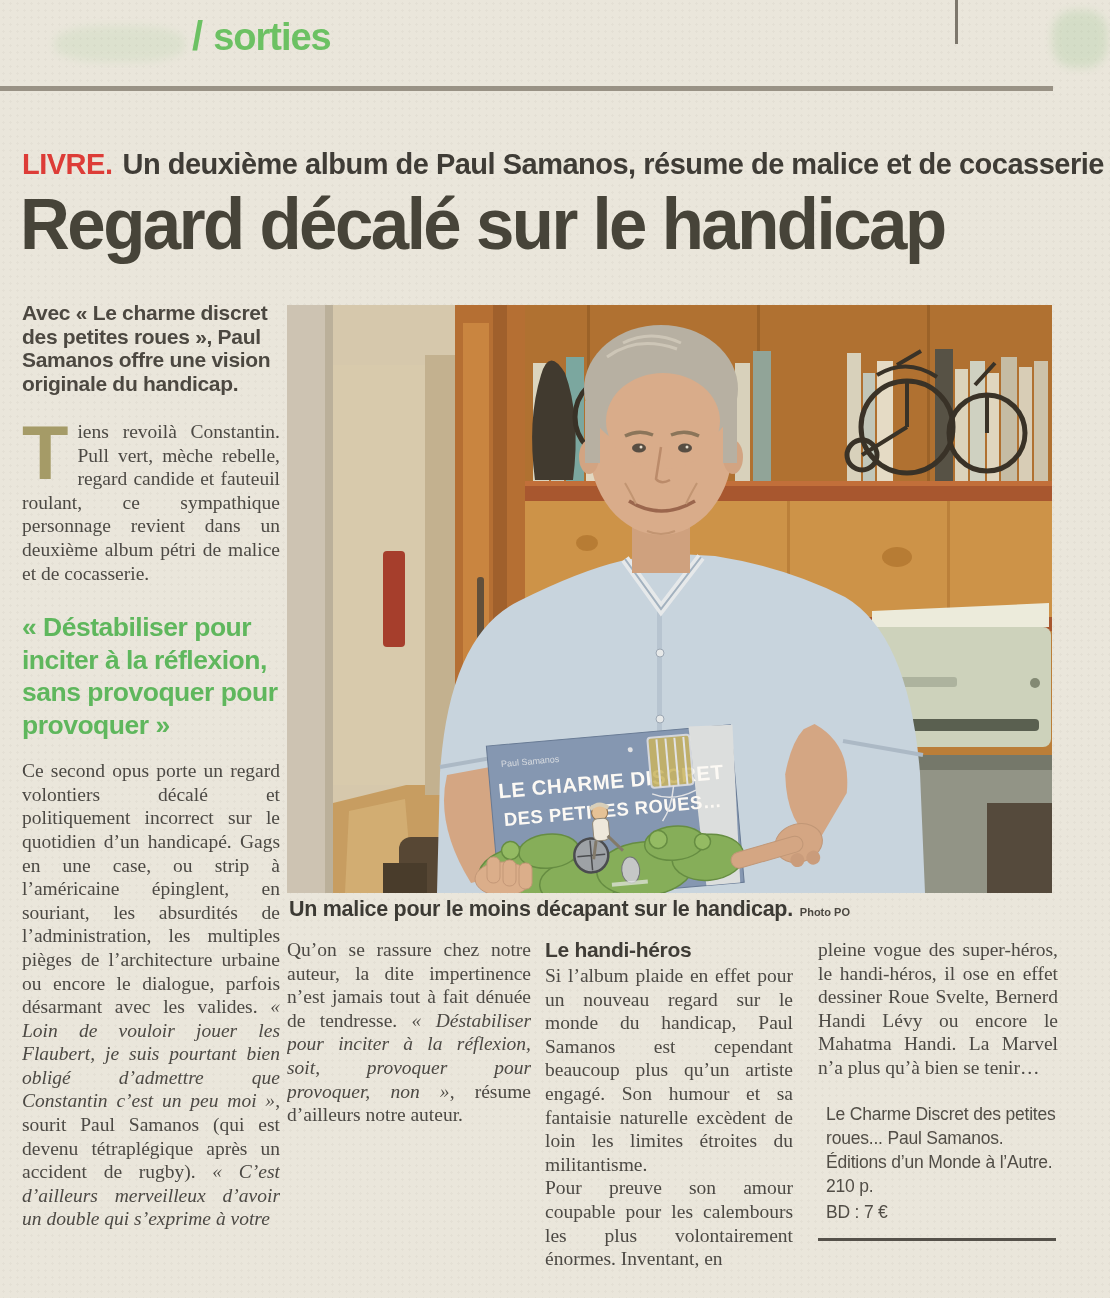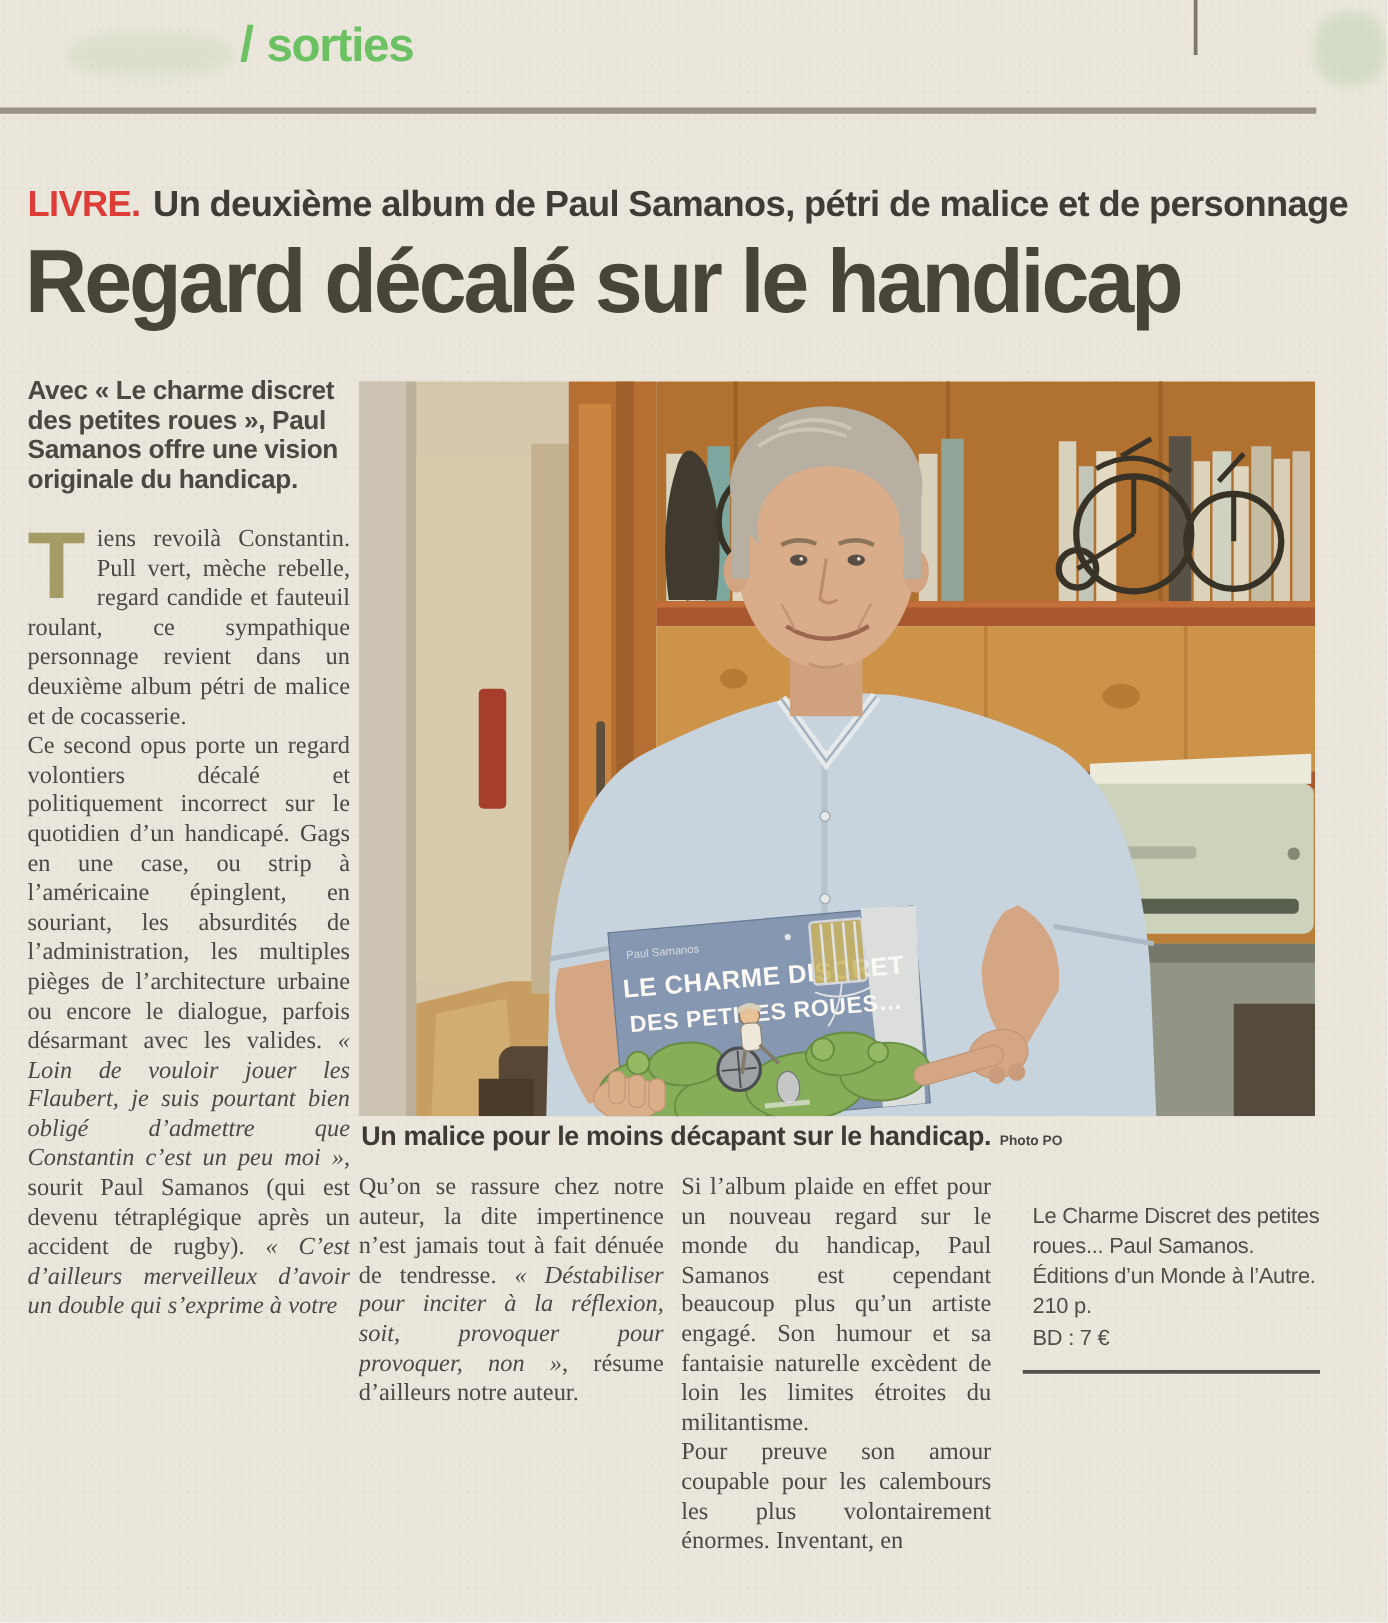--- a/index.html
+++ b/index.html
@@ -64,31 +64,32 @@
   <div class="ghost ghost-tr"></div>
 
   <div class="masthead">
     <span class="slash">/</span>
     <span class="section">sorties</span>
   </div>
   <div class="top-rule"></div>
   <div class="top-tick"></div>
 
   <div class="kicker">
-    <span class="kicker-label">LIVRE.</span><span class="kicker-text">Un deuxième album de Paul Samanos, pétri de malice et de personnage</span>
+    <span class="kicker-label">LIVRE.</span><span class="kicker-text">Un deuxième album de Paul Samanos, résume de malice et de cocasserie</span>
   </div>
 
   <h1 class="headline">Regard décalé sur le handicap</h1>
 
   <div class="standfirst">Avec « Le charme discret des petites roues », Paul Samanos offre une vision originale du handicap.</div>
 
   <div class="col col1">
     <p class="body">
       <span class="dropcap">T</span><span>iens revoilà Constantin. Pull vert, mèche rebelle, regard candide et fauteuil roulant, ce sympathique personnage revient dans un deuxième album pétri de malice et de cocasserie.</span>
     </p>
+    <h2 class="pull-quote">« Déstabiliser pour inciter à la réflexion, sans provoquer pour provoquer »</h2>
     <p class="body">
       <span>Ce second opus porte un regard volontiers décalé et politiquement incorrect sur le quotidien d’un handicapé. Gags en une case, ou strip à l’américaine épinglent, en souriant, les absurdités de l’administration, les multiples pièges de l’architecture urbaine ou encore le dialogue, parfois désarmant avec les valides. </span><span class="q">« Loin de vouloir jouer les Flaubert, je suis pourtant bien obligé d’admettre que Constantin c’est un peu moi »</span><span>, sourit Paul Samanos (qui est devenu tétraplégique après un accident de rugby). </span><span class="q">« C’est d’ailleurs merveilleux d’avoir un double qui s’exprime à votre</span>
     </p>
   </div>
 
   <figure class="photo">
     <svg width="765" height="588" viewBox="0 0 765 588">
 
       <g>
         <rect x="0" y="0" width="168" height="588" fill="#d6cab1"></rect>
@@ -277,25 +278,27 @@
     <span class="cap-text">Un malice pour le moins décapant sur le handicap.</span><span class="credit">Photo PO</span>
   </figcaption>
 
   <div class="col col2">
     <p class="body">
       <span>Qu’on se rassure chez notre auteur, la dite impertinence n’est jamais tout à fait dénuée de tendresse. </span><span class="q">« Déstabiliser pour inciter à la réflexion, soit, provoquer pour provoquer, non »</span><span>, résume d’ailleurs notre auteur.</span>
     </p>
   </div>
 
   <div class="col col3">
+    <h3 class="subhead">Le handi-héros</h3>
     <p class="body">Si l’album plaide en effet pour un nouveau regard sur le monde du handicap, Paul Samanos est cependant beaucoup plus qu’un artiste engagé. Son humour et sa fantaisie naturelle excèdent de loin les limites étroites du militantisme.</p>
     <p class="body">Pour preuve son amour coupable pour les calembours les plus volontairement énormes. Inventant, en</p>
   </div>
 
   <div class="col col4">
+    <p class="body">pleine vogue des super-héros, le handi-héros, il ose en effet dessiner Roue Svelte, Bernerd Handi Lévy ou encore le Mahatma Handi. La Marvel n’a plus qu’à bien se tenir…</p>
     <div class="ref">
       <div>Le Charme Discret des petites roues... Paul Samanos. Éditions d’un Monde à l’Autre. 210 p.</div>
       <div class="price">BD : 7 €</div>
     </div>
     <div class="end-rule"></div>
   </div>
 
 </div>
 
 </body></html>

